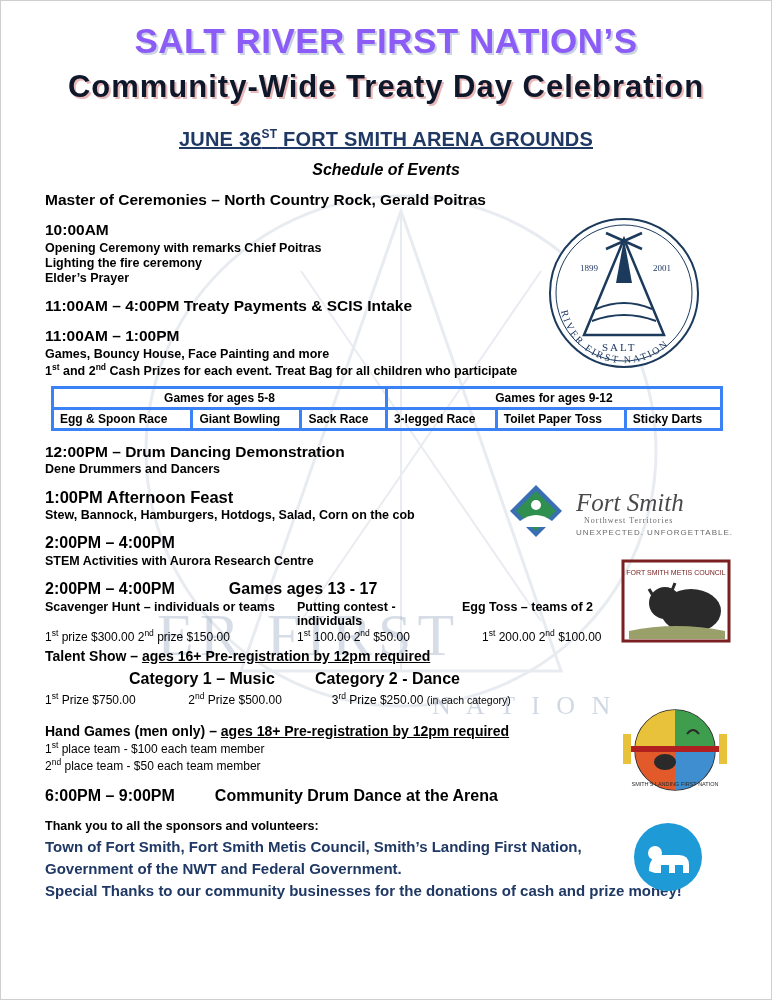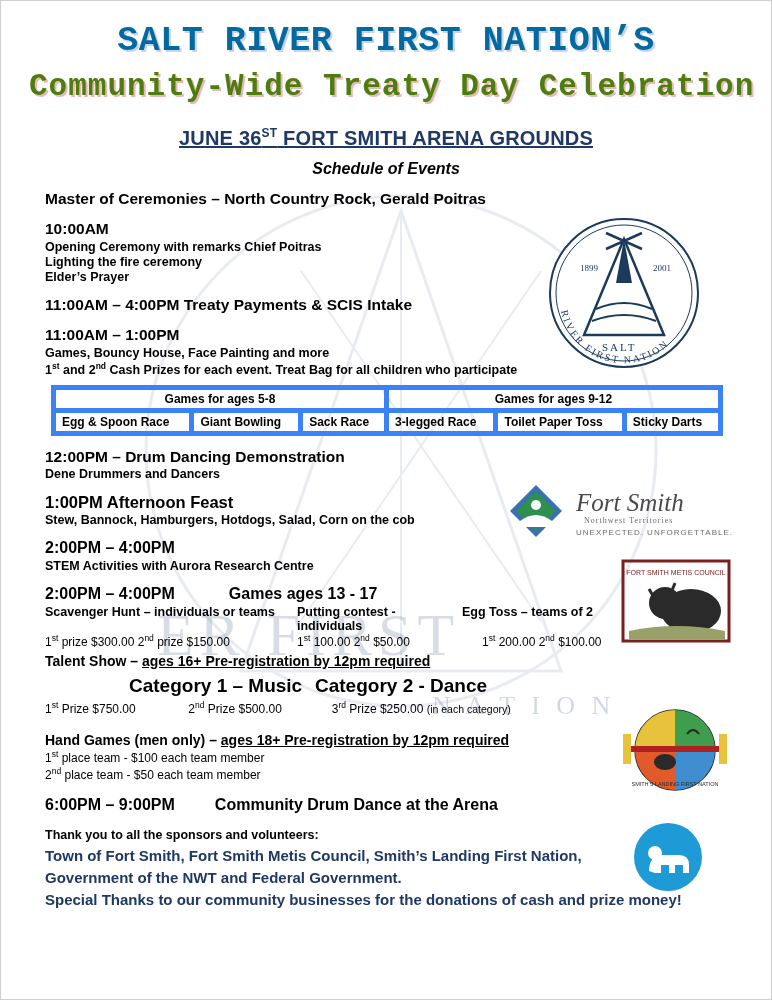--- a/index.html
+++ b/index.html
@@ -65,35 +65,35 @@
 
   .content {
     position: relative;
     z-index: 2;
     padding: 14px 28px 0 28px;
   }
 
   
   .title1 {
     text-align: center;
-    font-family: Liberation Mono, monospace;
+    font-family: Liberation Sans, sans-serif;
     font-weight: bold;
     font-size: 35px;
     letter-spacing: 0.5px;
-    color: #0369a1;
+    color: #8b5cf6;
     text-shadow: 2px 2px 0 #c9d3e4;
     margin: 6px 0 0 0;
     white-space: nowrap;
   }
   .title2 {
     text-align: center;
-    font-family: Liberation Mono, monospace;
+    font-family: Liberation Sans, sans-serif;
     font-weight: bold;
     font-size: 31px;
-    color: #4d7c0f;
+    color: #0f172a;
     text-shadow: 2px 2px 0 #e9b7b7;
     margin: 8px 0 0 0;
     letter-spacing: 1px;
     white-space: nowrap;
   }
   .title3 {
     text-align: center;
     font-size: 20px;
     font-weight: bold;
     color: #1f3864;
@@ -134,21 +134,21 @@
   sup { font-size: 8.5px; vertical-align: super; }
 
   
   table.games {
     border-collapse: collapse;
     margin: 8px 0 0 22px;
     width: 672px;
     font-size: 12px;
   }
   table.games th, table.games td {
-    border: 5px solid #3b82f6;
+    border: 3px solid #3b82f6;
     padding: 2px 6px;
     font-weight: bold;
     text-align: left;
   }
   table.games th { text-align: center; }
 
   
   .cols {
     margin-left: 16px;
     display: flex;
@@ -165,21 +165,21 @@
     font-size: 12px;
   }
   .cols-sub .c1 { width: 252px; }
   .cols-sub .c2 { width: 185px; }
   .cols-sub .c3 { width: 200px; }
 
   .underline { text-decoration: underline; }
 
   .talent-cats {
     margin: 6px 0 0 16px;
-    font-size: 19px;
+    font-size: 16px;
     font-weight: bold;
   }
   .talent-cats .cat1 { display: inline-block; width: 270px; padding-left: 84px; box-sizing: border-box;}
   .talent-cats .cat2 { display: inline-block; }
   .talent-prizes {
     margin: 3px 0 0 16px;
     font-size: 12px;
   }
   .talent-prizes .p1 { display: inline-block; width: 140px; }
   .talent-prizes .p2 { display: inline-block; width: 140px; }

